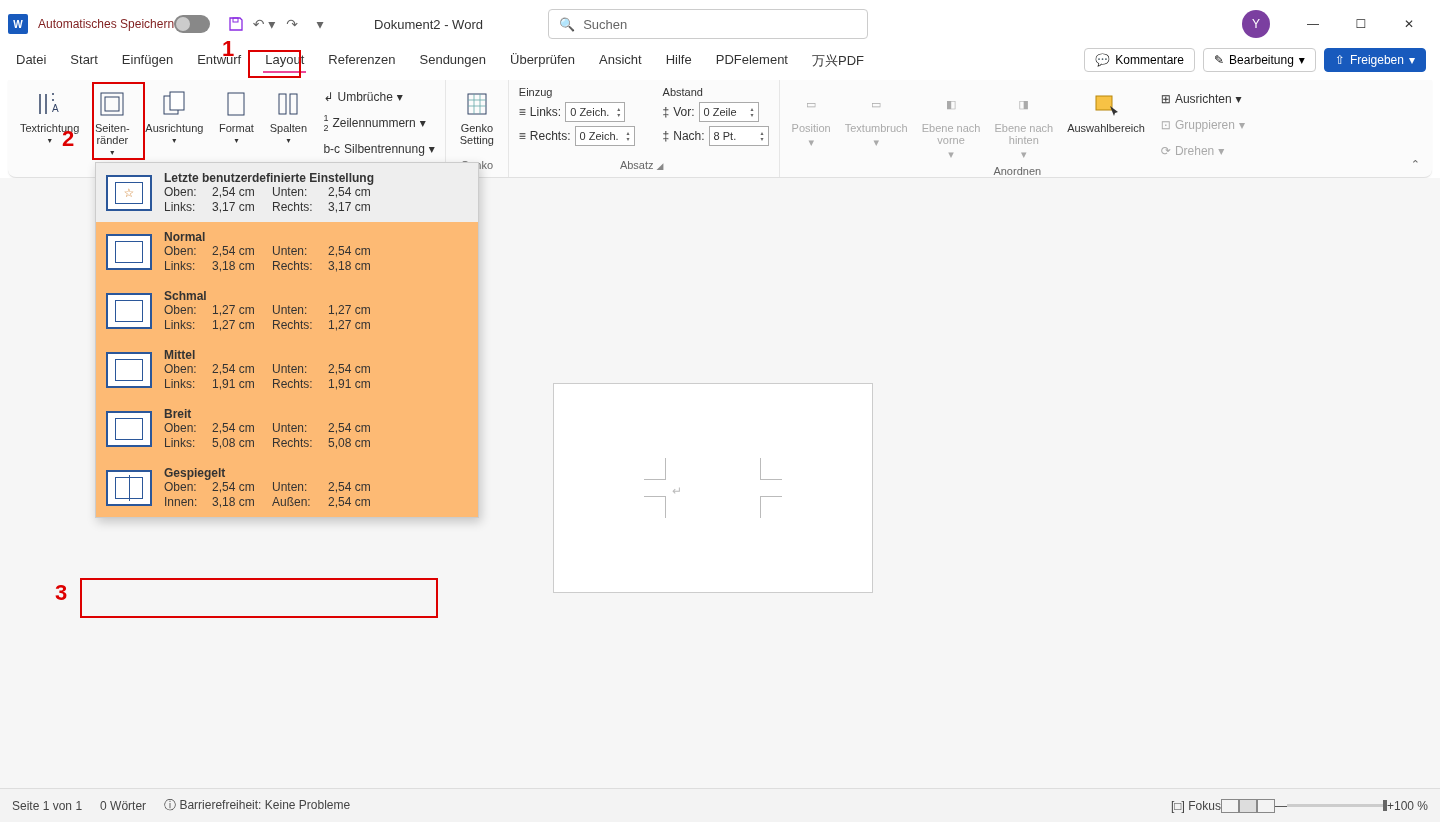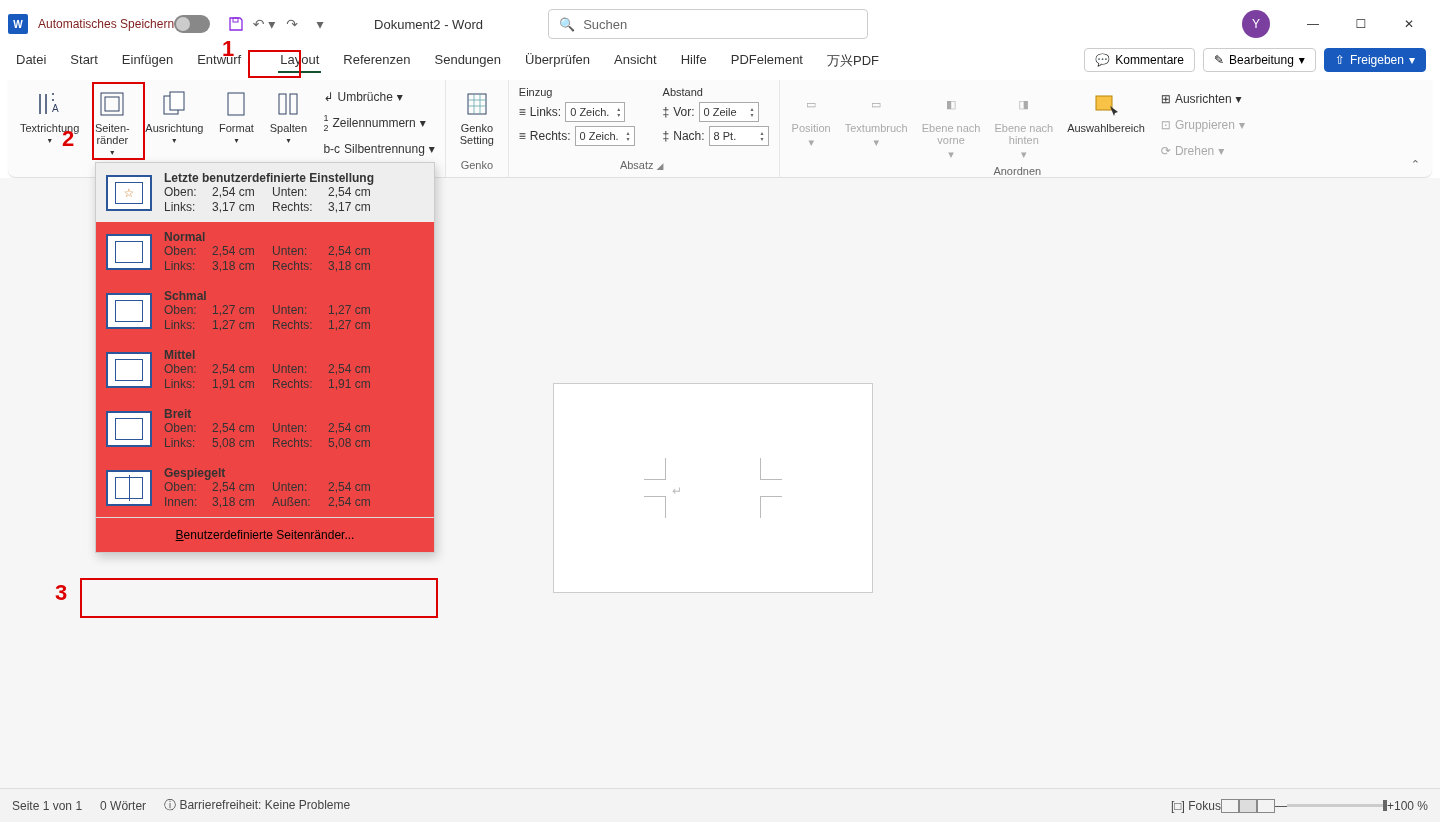--- a/index.html
+++ b/index.html
@@ -15,41 +15,41 @@
 .qat-btn.save { color: #8a2be2; }
 .doc-title { font-size: 13px; color: #333; margin-left: 40px; }
 .searchbox { margin-left: 65px; width: 320px; height: 30px; border: 1px solid #ccc; border-radius: 4px; display: flex; align-items: center; padding: 0 10px; color: #666; font-size: 13px; gap: 8px; }
 .titlebar-right { margin-left: auto; display: flex; align-items: center; gap: 2px; }
 .avatar { width: 28px; height: 28px; border-radius: 50%; background: #7b3fa0; color: #fff; display: flex; align-items: center; justify-content: center; font-size: 12px; margin-right: 18px; }
 .winbtn { width: 46px; height: 32px; display: flex; align-items: center; justify-content: center; color: #333; font-size: 12px; }
 
 
 .tabs { height: 32px; display: flex; align-items: flex-start; padding: 0 14px; gap: 20px; border-bottom: none; position: relative; }
 .tab { font-size: 13px; color: #333; padding: 4px 2px; cursor: pointer; }
-.tab.active { border-bottom: 2px solid #14532d; margin-left: 15px; }
+.tab.active { border-bottom: 2px solid #ec4899; }
 .tabs-right { margin-left: auto; display: flex; gap: 8px; }
 .tab-btn { font-size: 12px; border: 1px solid #ccc; border-radius: 4px; padding: 4px 10px; display: flex; align-items: center; gap: 5px; }
 .tab-btn.share { background: #185abd; color: #fff; border-color: #185abd; }
 
 
 .ribbon { height: 98px; background: #fbfbfb; border-bottom: 1px solid #e0e0e0; display: flex; border-radius: 0 0 8px 8px; margin: 0 8px; box-shadow: 0 1px 2px rgba(0,0,0,0.05); position: relative; }
 .ribgroup { display: flex; flex-direction: column; border-right: 1px solid #e6e6e6; padding: 4px 6px 2px; }
 .ribgroup-row { display: flex; gap: 2px; flex: 1; }
 .ribgroup-label { font-size: 11px; color: #666; text-align: center; height: 16px; }
 .bigbtn { display: flex; flex-direction: column; align-items: center; justify-content: flex-start; padding: 4px 6px; font-size: 11px; color: #333; text-align: center; gap: 2px; min-width: 50px; }
 .bigbtn.disabled { color: #aaa; }
 .bigbtn-icon { width: 32px; height: 32px; display: flex; align-items: center; justify-content: center; }
 .smallrow { display: flex; align-items: center; font-size: 12px; color: #333; gap: 4px; height: 24px; padding: 0 4px; }
 .spin { border: 1px solid #aaa; height: 20px; width: 60px; font-size: 11px; padding: 0 4px; display: flex; align-items: center; justify-content: space-between; background: #fff; }
 .spin-arrows { display: flex; flex-direction: column; font-size: 6px; line-height: 6px; color: #666; }
 .dialoglauncher { font-size: 9px; color: #888; align-self: flex-end; padding-right: 4px; cursor: pointer; }
 .collapse-arrow { position: absolute; right: 12px; bottom: 6px; color: #666; font-size: 11px; }
 
 
-.dropdown { position: absolute; left: 95px; top: 162px; width: 340px; background: #ef4444; border: 1px solid #ccc; box-shadow: 2px 4px 10px rgba(0,0,0,0.2); z-index: 50; }
+.dropdown { position: absolute; left: 95px; top: 162px; width: 384px; background: #fdba74; border: 1px solid #ccc; box-shadow: 2px 4px 10px rgba(0,0,0,0.2); z-index: 50; }
 .dd-item { display: flex; padding: 8px 10px; gap: 12px; }
 .dd-item.hover { background: #eee; }
 .dd-icon { width: 46px; height: 36px; border: 2px solid #2b579a; background: #fff; margin-top: 4px; flex-shrink: 0; position: relative; }
 .dd-icon::before { content: ""; position: absolute; inset: 5px 7px; border: 1px solid #2b579a; }
 .dd-icon.star::after { content: "☆"; position: absolute; left: 50%; top: 50%; transform: translate(-50%,-50%); color: #d08030; font-size: 12px; }
 .dd-icon.mirrored::after { content: ""; position: absolute; left: 50%; top: 3px; bottom: 3px; width: 1px; background: #2b579a; }
 .dd-text { font-size: 12px; color: #333; flex: 1; }
 .dd-title { font-weight: 600; }
 .dd-grid { display: grid; grid-template-columns: 48px 60px 56px 60px; row-gap: 1px; }
 .dd-custom { border-top: 1px solid #ddd; font-size: 12px; padding: 10px 20px; }
@@ -383,23 +383,20 @@
           <span>2,54 cm</span>
           <span>Unten:</span>
           <span>2,54 cm</span>
         <span>Innen:</span>
           <span>3,18 cm</span>
           <span>Außen:</span>
           <span>2,54 cm</span>
       </div>
     </div>
   </div>
-  <div class="dd-custom" style="text-align:center">
-    <u>B</u><span>enutzerdefinierte Seitenränder...</span>
-  </div>
 </div>
 
 <div class="anno" style="left:222px;top:36px">1</div>
 <div class="annobox" style="left:248px;top:50px;width:53px;height:28px"></div>
 <div class="anno" style="left:62px;top:126px">2</div>
 <div class="annobox" style="left:92px;top:82px;width:53px;height:78px"></div>
 <div class="anno" style="left:55px;top:580px">3</div>
 <div class="annobox" style="left:80px;top:578px;width:358px;height:40px"></div>
 
 <div class="statusbar">

